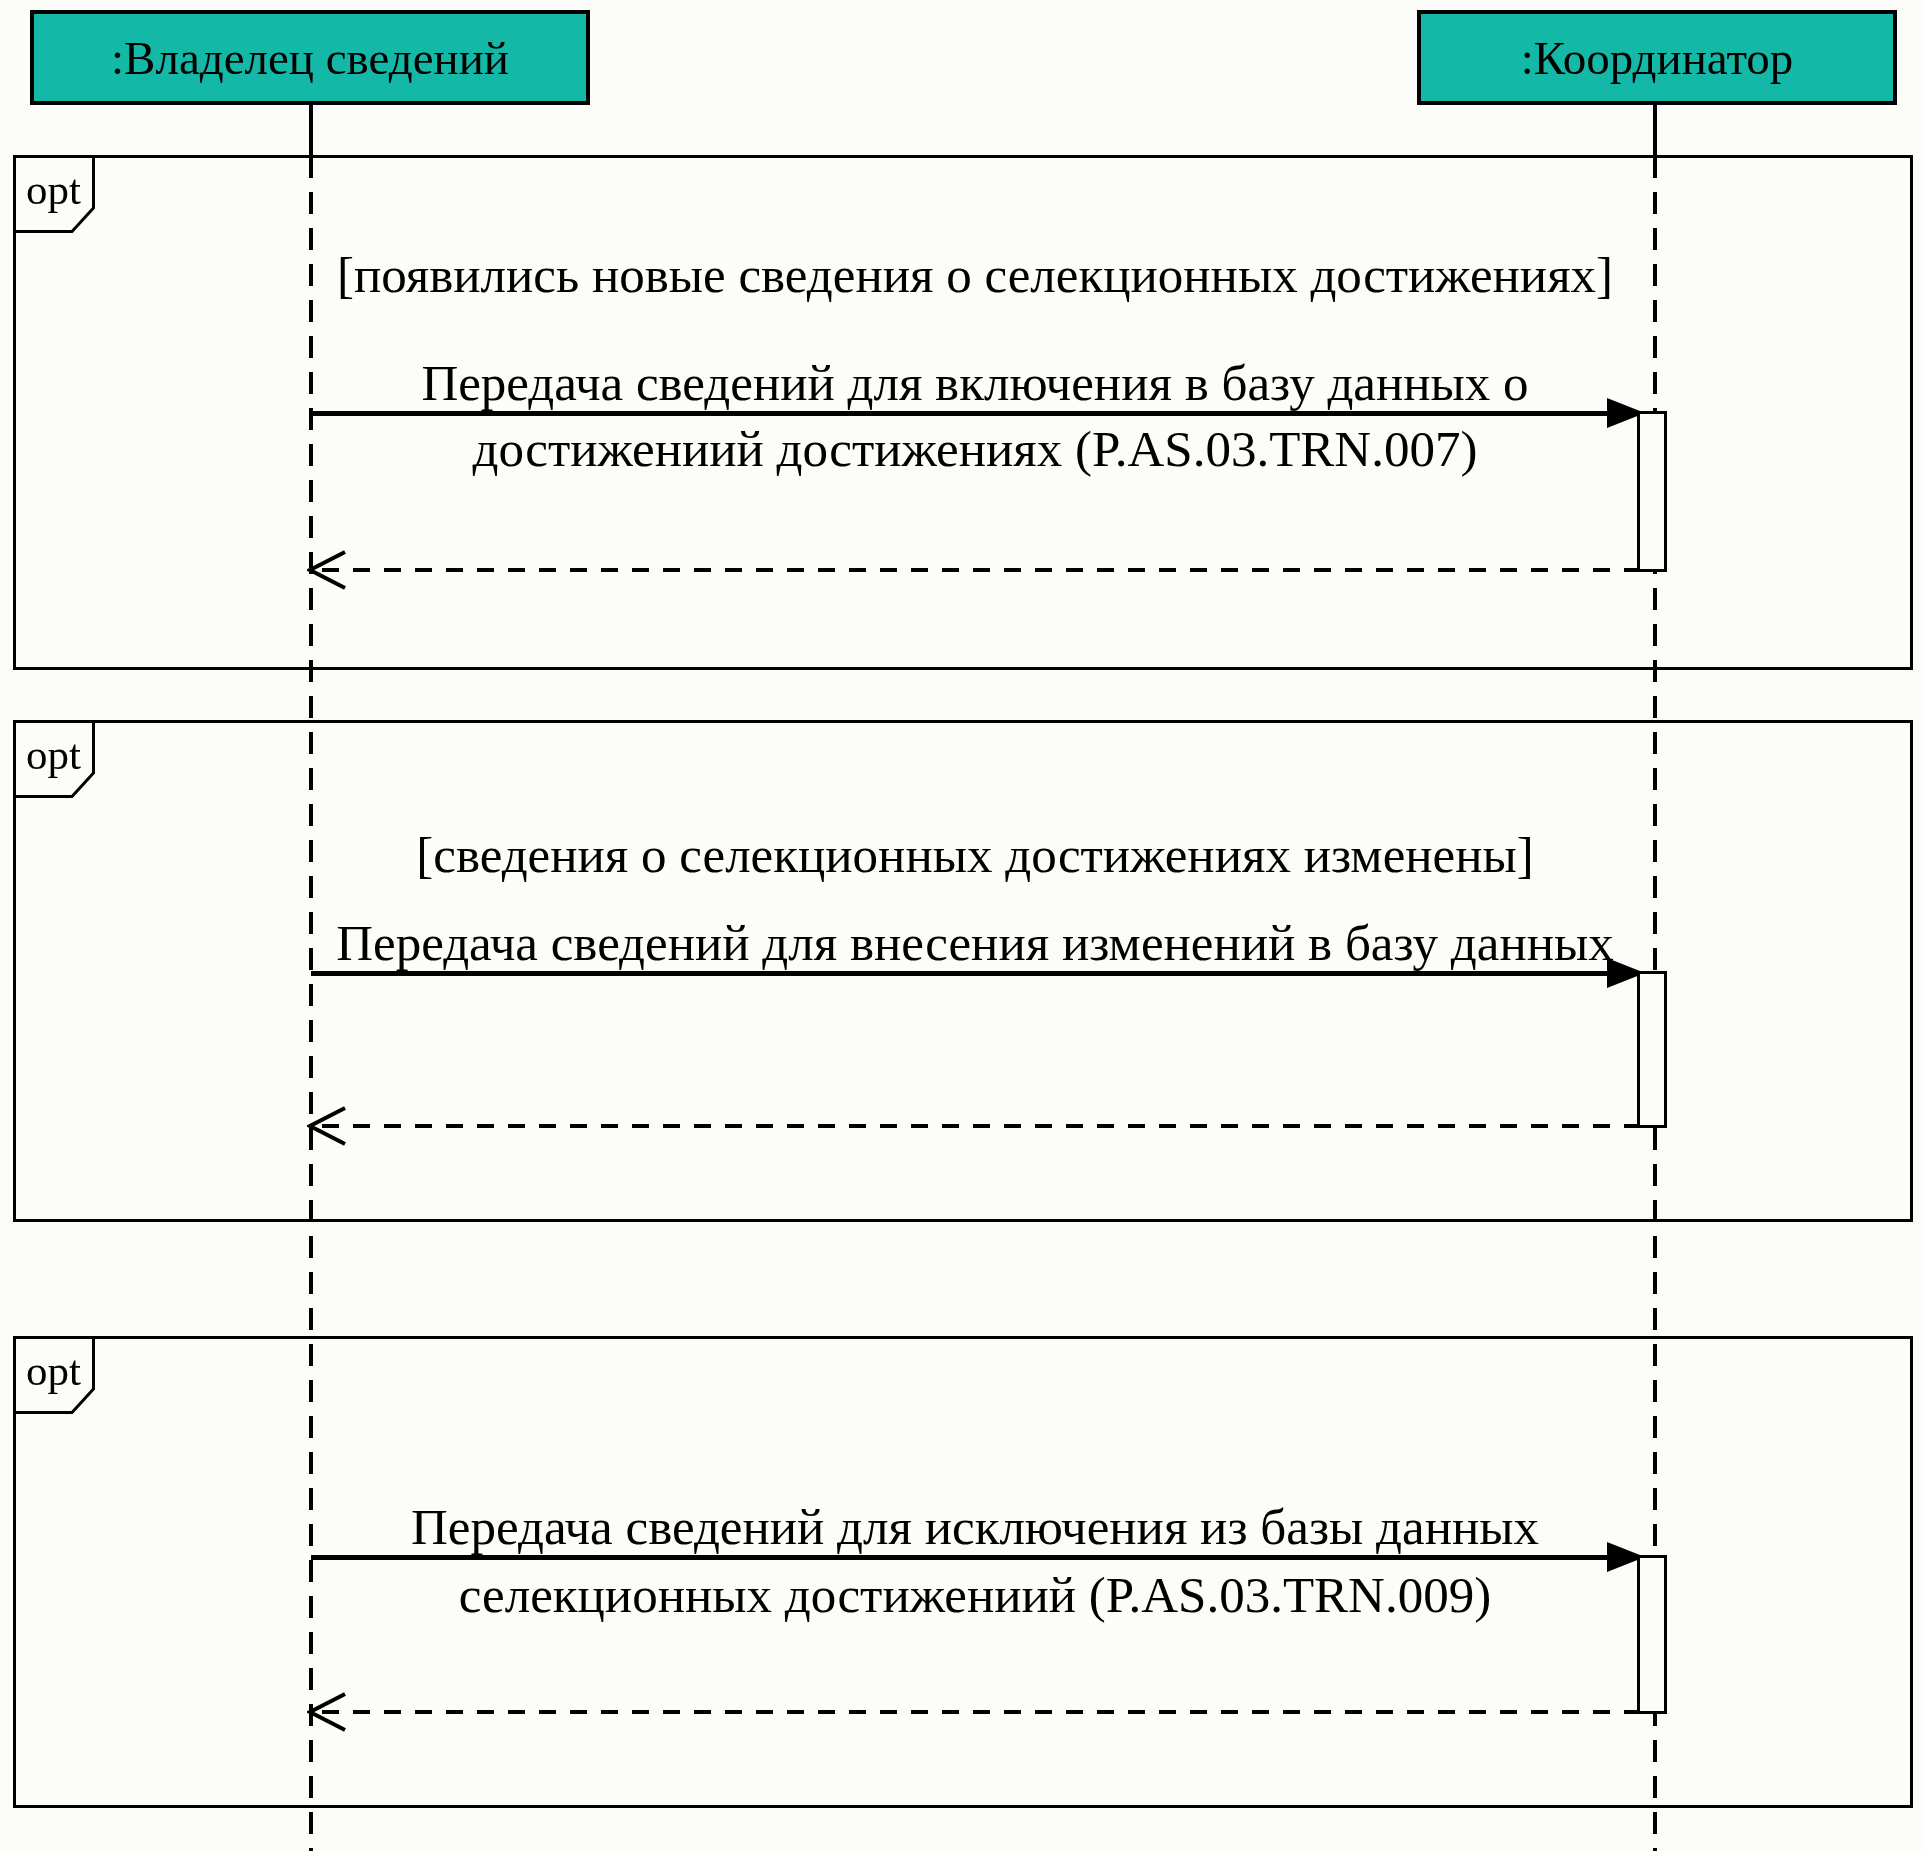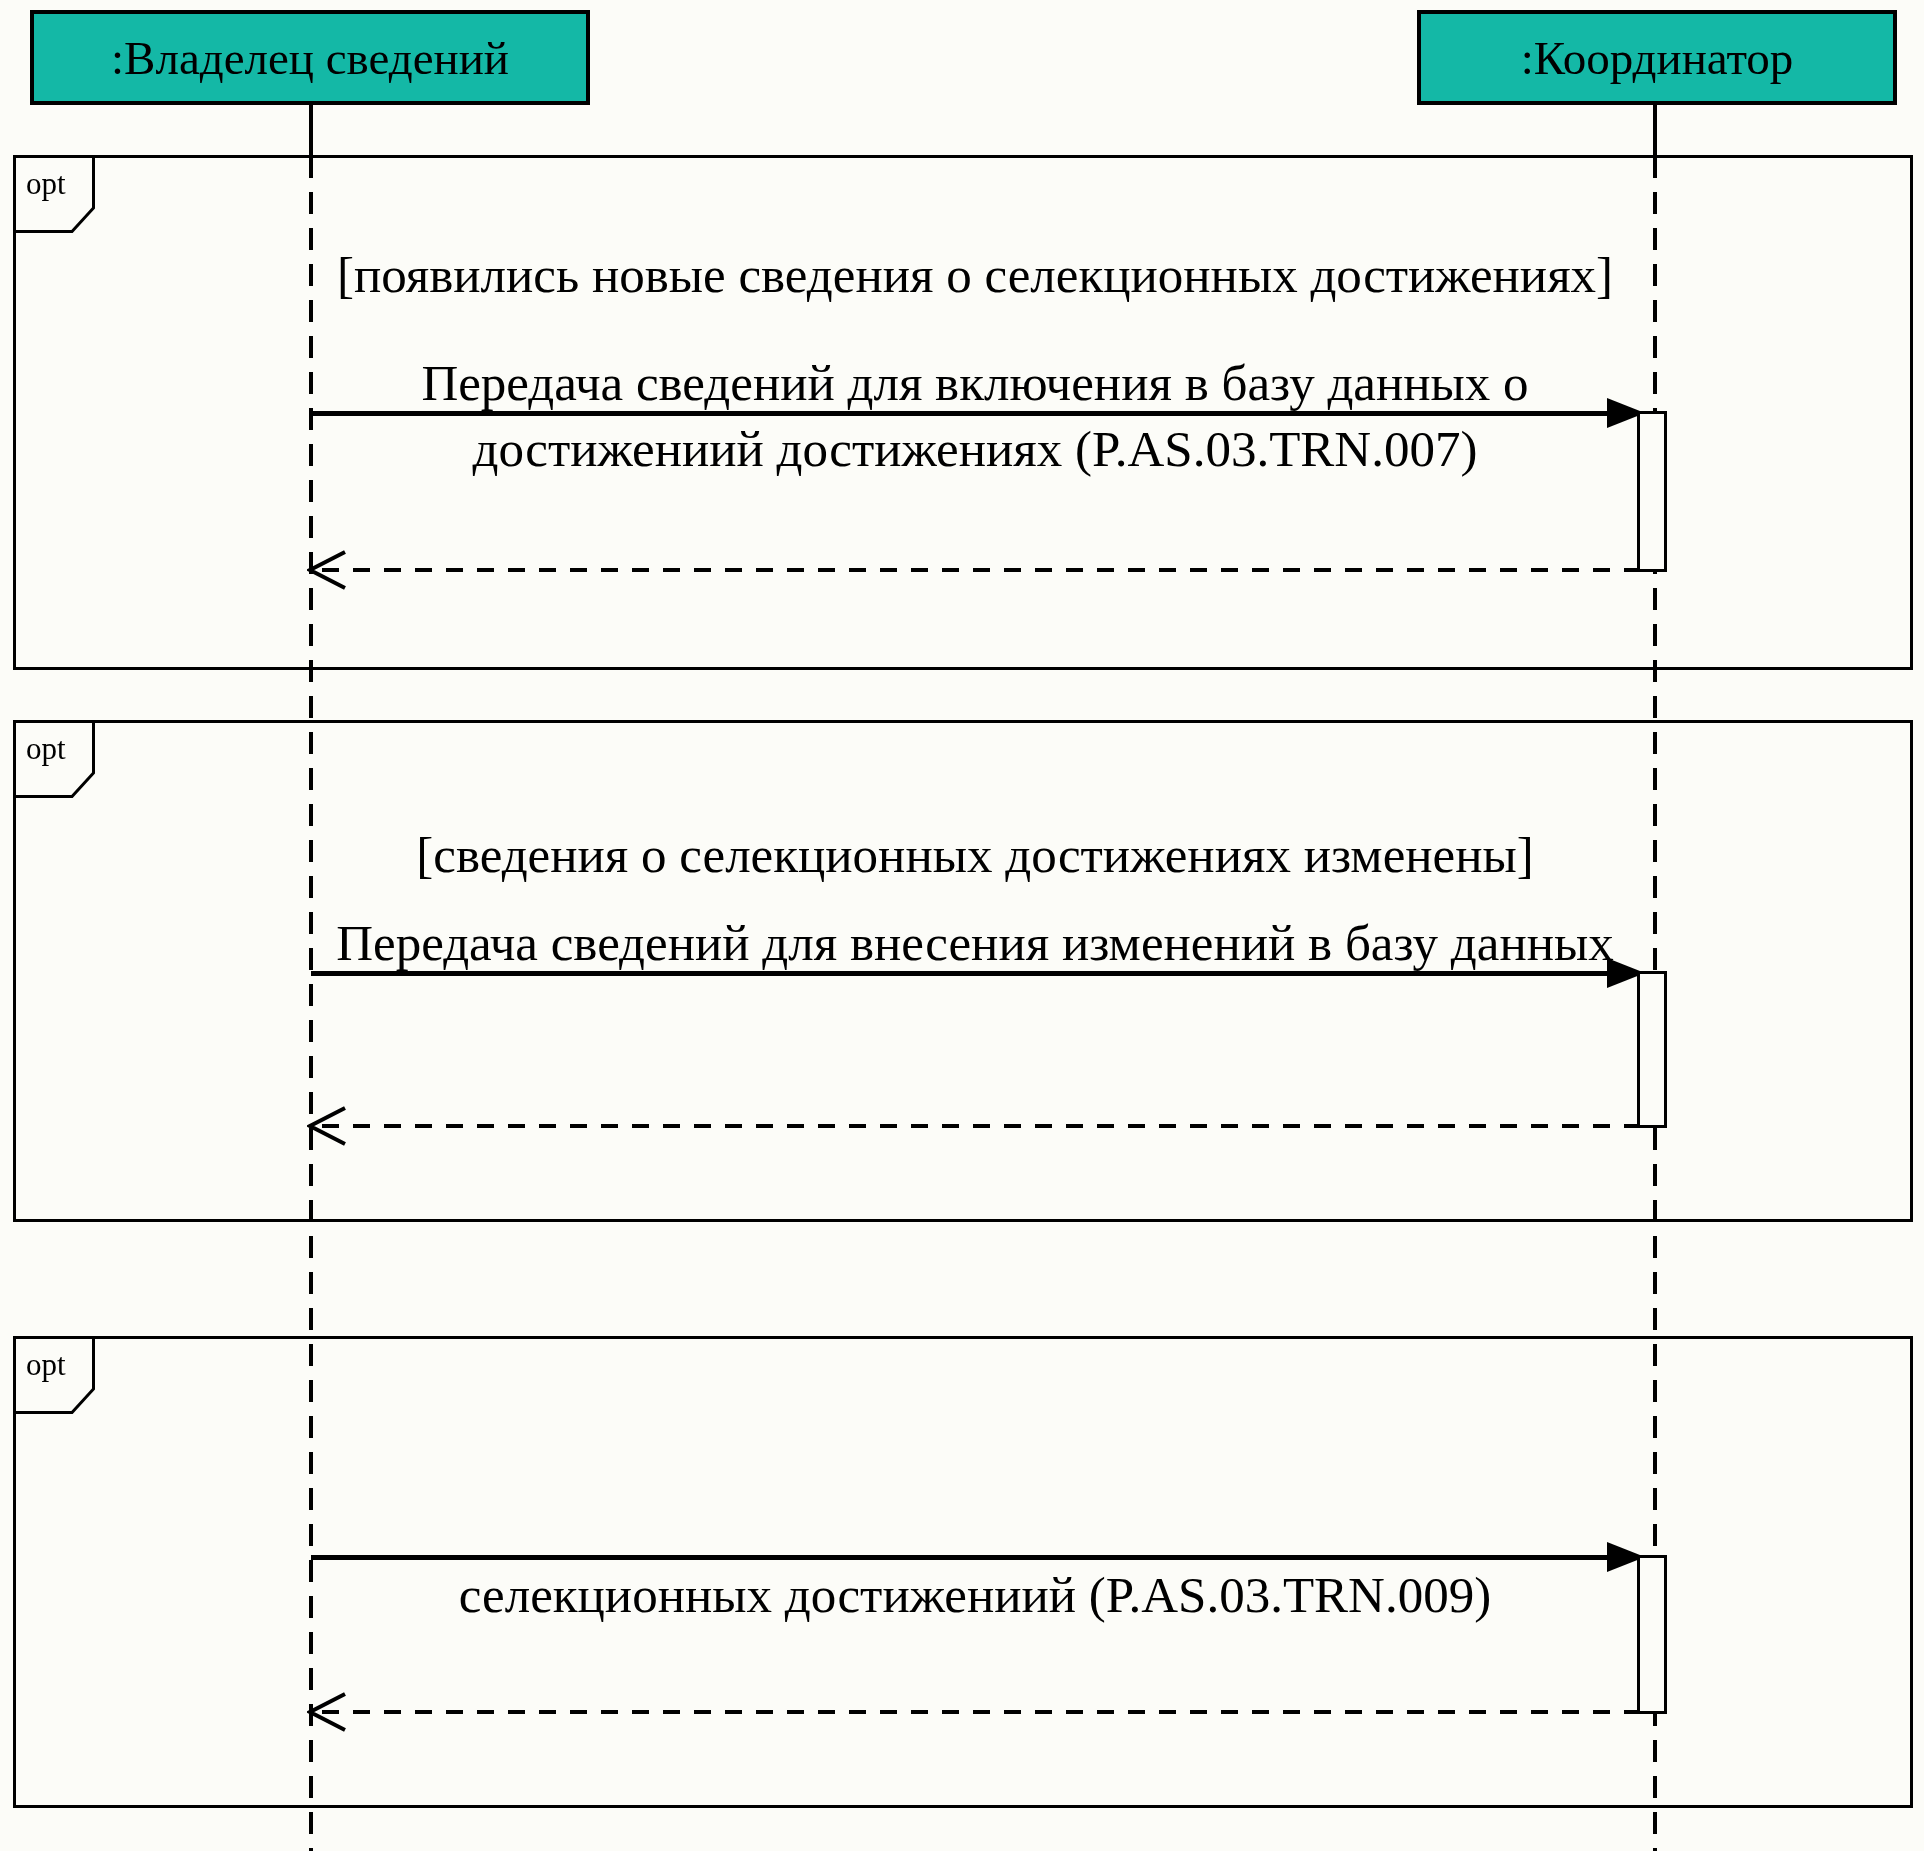--- a/index.html
+++ b/index.html
@@ -40,21 +40,21 @@
     background: repeating-linear-gradient(180deg, #000 0 22px, transparent 22px 36px);
   }
 
   
   .fragment {
     border: 3px solid #000;
     background: transparent;
   }
   .operator-badge-svg { display: block; }
   .operator-label {
-    font-size: 31px;
+    font-size: 43px;
     line-height: 1;
   }
 
   
   .guard, .msg-line {
     width: 1450px;
     text-align: center;
     font-size: 51px;
     line-height: 50px;
     white-space: nowrap;
@@ -140,20 +140,21 @@
     <polyline points="38,2 3,20 38,38" fill="none" stroke="#000" stroke-width="4"></polyline>
   </svg>
 
   <div class="abs fragment" style="left:13px; top:1336px; width:1900px; height:472px;"></div>
   <svg class="abs operator-badge-svg" style="left:13px; top:1336px;" width="83" height="79" viewBox="0 0 83 79">
     <path d="M1.5,1.5 L80.5,1.5 L80.5,53 L59,76.5 L1.5,76.5 Z" fill="#fcfcf8" stroke="#000" stroke-width="3"></path>
   </svg>
   <div class="abs operator-label" style="left:26px; top:1349px;">opt</div>
 
 
+  <div class="abs msg-line" style="left:250px; top:1502px;">Передача сведений для исключения из базы данных</div>
   <div class="abs arrow-line" style="left:311px; top:1555px; width:1296px;"></div>
   <div class="abs arrow-head-solid" style="left:1607px; top:1542px;"></div>
   <div class="abs msg-line" style="left:250px; top:1570px;">селекционных достижениий (P.AS.03.TRN.009)</div>
 
   <div class="abs activation-bar" style="left:1637px; top:1555px; height:159px;"></div>
 
   <div class="abs return-line" style="left:322px; top:1710px; width:1315px;"></div>
   <svg class="abs" style="left:307px; top:1692px;" width="42" height="40" viewBox="0 0 42 40">
     <polyline points="38,2 3,20 38,38" fill="none" stroke="#000" stroke-width="4"></polyline>
   </svg>

